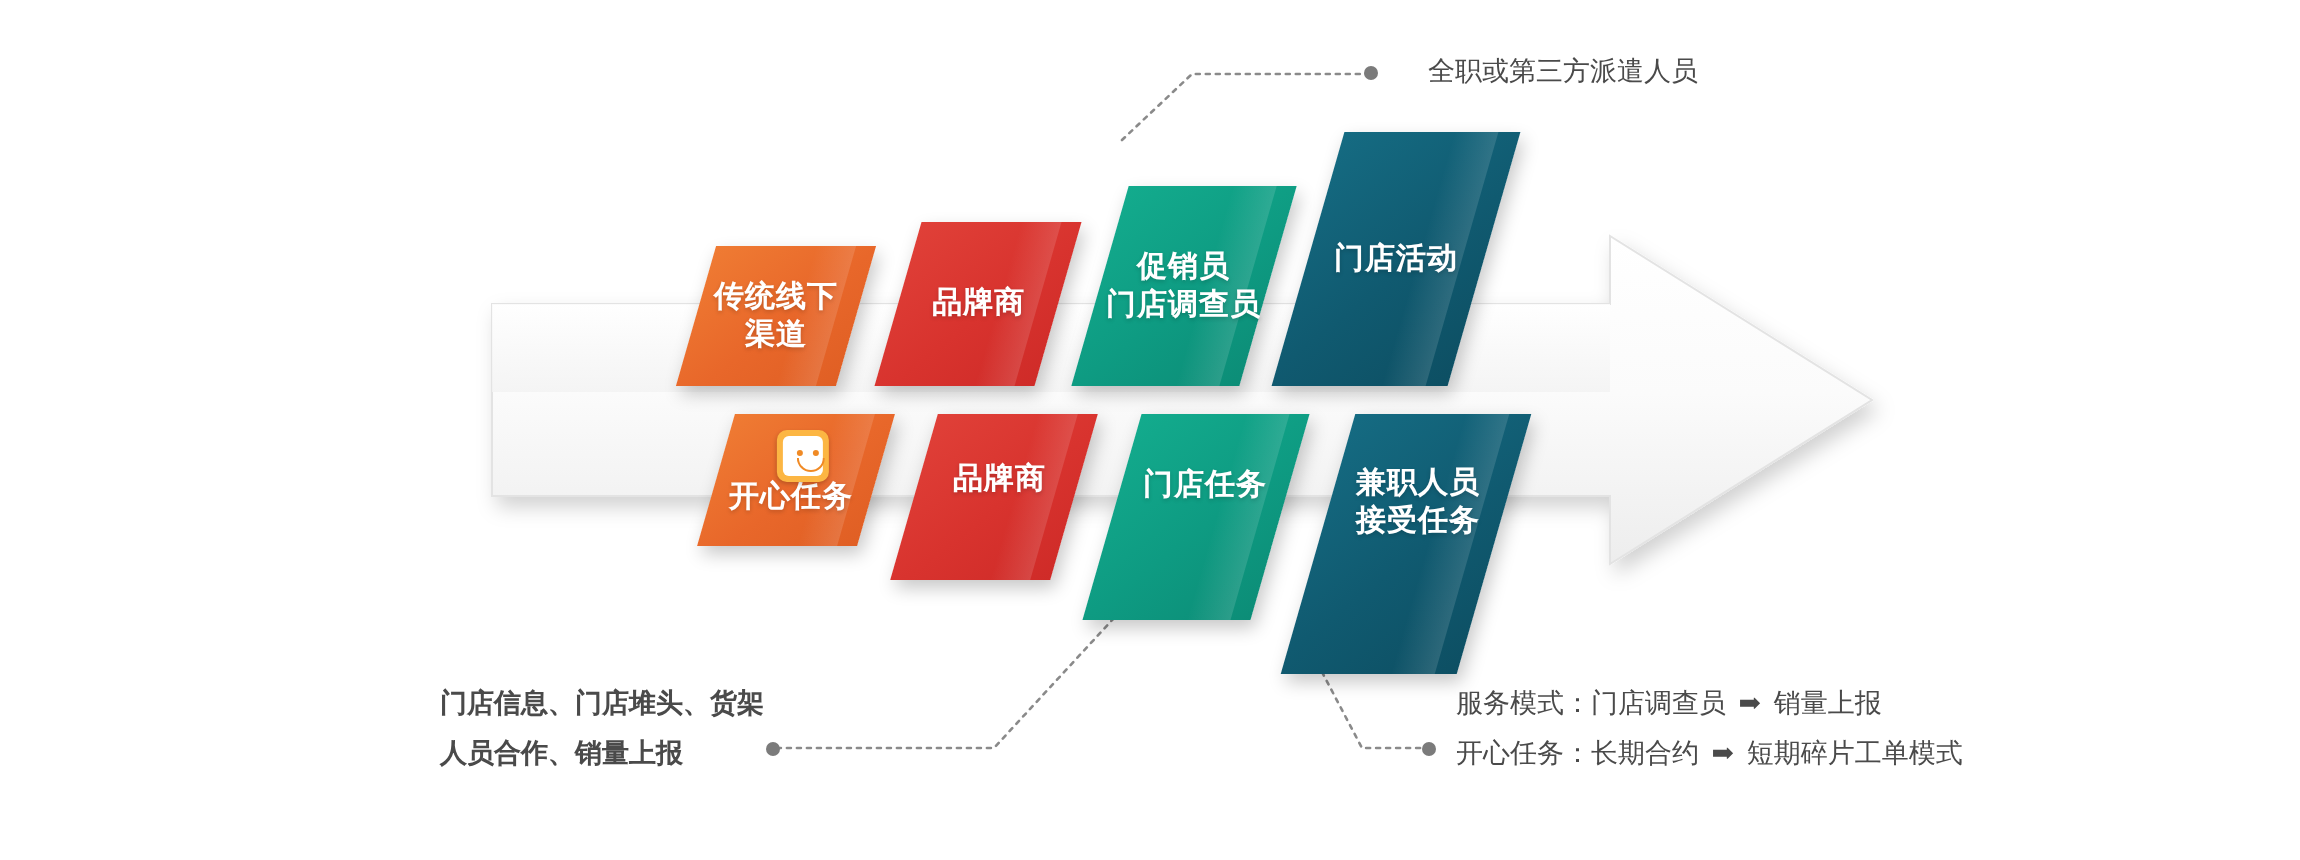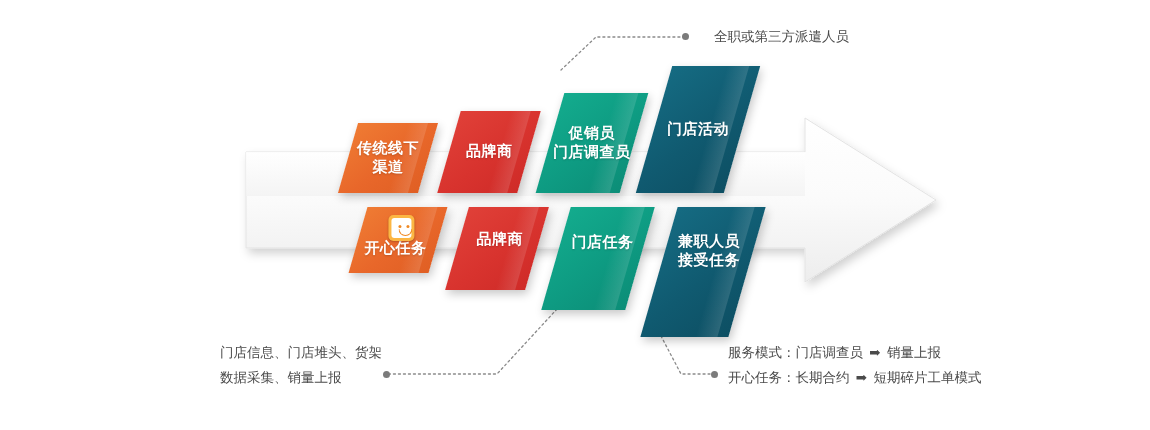--- a/index.html
+++ b/index.html
@@ -208,23 +208,23 @@
   <div class="para c-navy" style="left:659px; top:207px; width:88px; height:130px; font-size:15px;">
     <span class="gloss"></span>
     <span class="txt" style="margin-top:-42px;">兼职人员
 接受任务</span>
   </div>
 
   <div class="annot" style="left:714px; top:24px;">
     <div>全职或第三方派遣人员</div>
   </div>
 
-  <div class="annot" style="left:220px; top:340px;">
+  <div class="annot" style="left:220px; top:340px;font-weight:bold;">
     <div>门店信息、门店堆头、货架</div>
-    <div>数据采集、销量上报</div>
+    <div>人员合作、销量上报</div>
   </div>
 
   <div class="annot" style="left:728px; top:340px;">
     <div>
       <span>服务模式：门店调查员</span>
       <span class="arrow-glyph">➡</span>
       <span>销量上报</span>
     </div>
     <div>
       <span>开心任务：长期合约</span>

